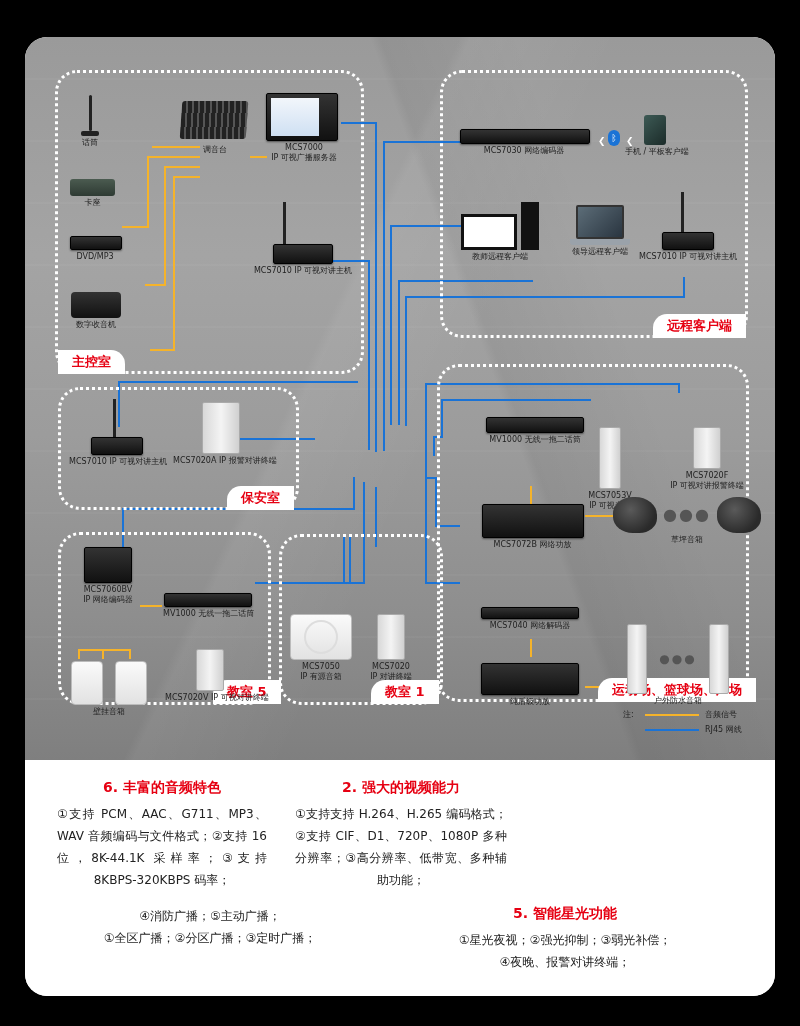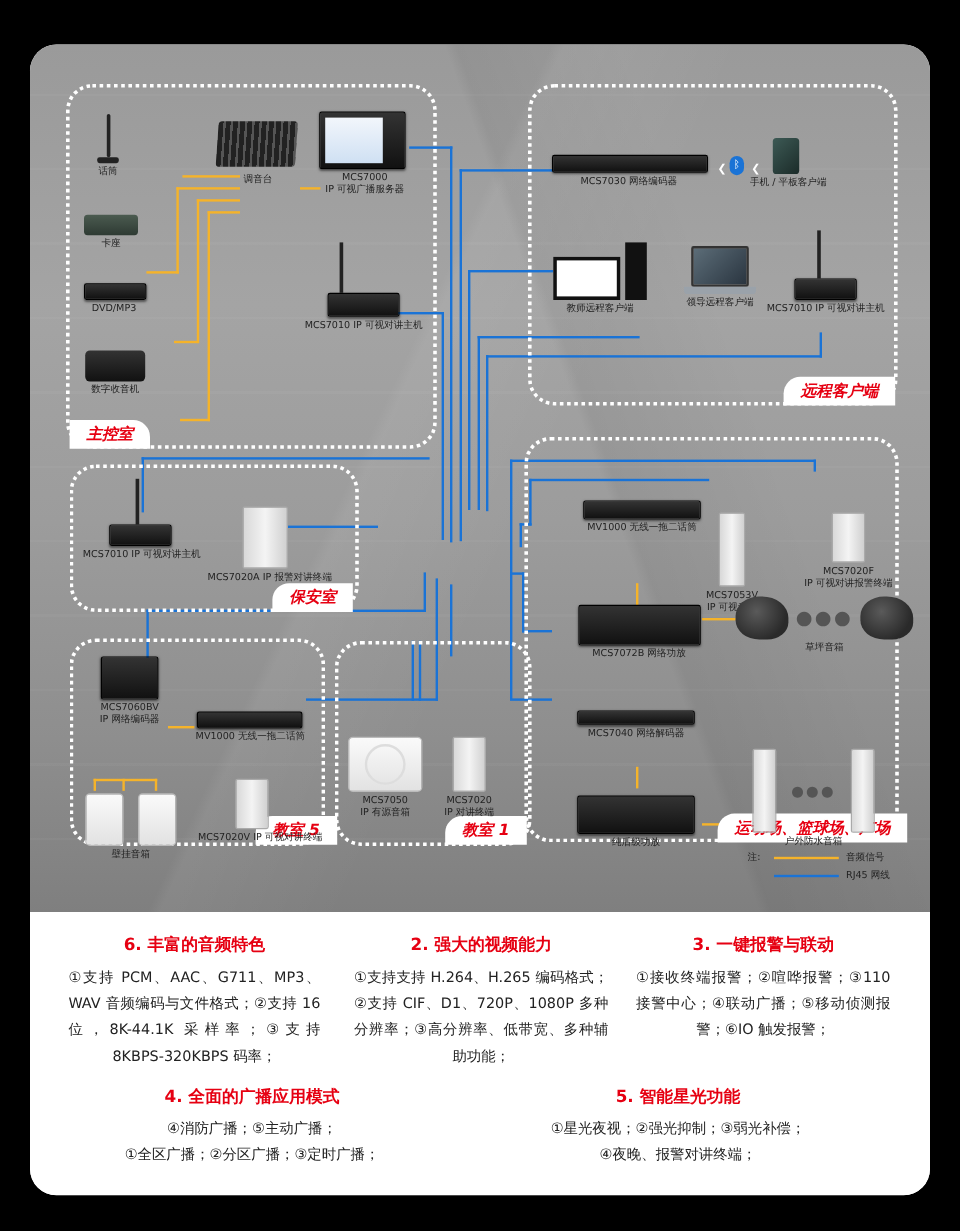--- a/index.html
+++ b/index.html
@@ -7,21 +7,21 @@
   .frame{position:absolute;left:25px;top:37px;width:750px;height:959px;border-radius:22px;overflow:hidden;background:#fff;}
   .diagram{position:absolute;left:0;top:0;width:750px;height:723px;
     background:linear-gradient(180deg,#9a9a9a 0%,#a4a4a4 30%,#9c9c9c 55%,#8e8e8e 80%,#7f7f7f 100%);}
   .diagram::before{content:"";position:absolute;inset:0;
     background:
       linear-gradient(115deg,transparent 40%,rgba(255,255,255,.06) 41%,transparent 55%),
       linear-gradient(70deg,transparent 60%,rgba(0,0,0,.05) 61%,transparent 75%),
       repeating-linear-gradient(0deg,transparent 0 60px,rgba(255,255,255,.03) 60px 62px);}
   .zone{position:absolute;border:3px dotted #fff;border-radius:22px;}
   .zone-label{position:absolute;background:#fff;color:#e60012;font-weight:bold;font-size:13px;
-    padding:3px 14px;border-radius:14px 0 0 0;font-style:italic;}
+    padding:3px 14px;border-radius:14px 0 0 0;}
   .zone-label.left{border-radius:0 14px 0 0;}
   .dev{position:absolute;text-align:center;font-size:8px;color:#222;line-height:10px;white-space:nowrap;}
   .dev .lbl{display:block;margin-top:2px;}
   .rack{background:linear-gradient(#333,#111);border:1px solid #000;border-radius:2px;box-shadow:0 1px 2px rgba(0,0,0,.5);}
   .silver{background:linear-gradient(90deg,#d8d8d8,#f4f4f4,#d0d0d0);border:1px solid #aaa;border-radius:2px;}
   .white{background:linear-gradient(#fafafa,#e2e2e2);border:1px solid #bbb;border-radius:4px;}
   .rock{background:radial-gradient(circle at 40% 35%,#5a5a5a,#2a2a2a 70%);border-radius:45% 50% 40% 45%;}
   .wire{position:absolute;background:#1a73d6;}
   .aw{position:absolute;background:#f5b32a;}
   .tcp{position:absolute;left:285px;top:355px;width:110px;height:95px;border-radius:50%;
@@ -181,21 +181,21 @@
       <div style="margin:0 0 0 42px;width:3px;height:40px;background:#222"></div>
       <div class="rack" style="margin:0 auto;width:50px;height:16px"></div>
       <span class="lbl">MCS7010 IP 可视对讲主机</span>
     </div>
 
     <div class="dev" style="left:44px;top:362px;width:96px">
       <div style="margin:0 0 0 44px;width:3px;height:38px;background:#222"></div>
       <div class="rack" style="margin:0 auto;width:50px;height:16px"></div>
       <span class="lbl">MCS7010 IP 可视对讲主机</span>
     </div>
-    <div class="dev" style="left:148px;top:385px;width:96px">
+    <div class="dev" style="left:148px;top:365px;width:96px">
       <div class="silver" style="margin:0 auto;width:36px;height:50px"></div>
       <span class="lbl">MCS7020A IP 报警对讲终端</span>
     </div>
 
     <div class="dev" style="left:48px;top:510px;width:70px">
       <div class="rack" style="margin:0 auto;width:46px;height:34px"></div>
       <span class="lbl">MCS7060BV</span>
       <span class="lbl" style="margin-top:0">IP 网络编码器</span>
     </div>
     <div class="dev" style="left:138px;top:556px;width:90px">
@@ -246,21 +246,21 @@
       <span class="lbl">MCS7072B 网络功放</span>
     </div>
     <div class="dev" style="left:588px;top:460px;width:148px">
       <div style="display:flex;align-items:center;gap:6px;justify-content:center">
         <div class="rock" style="width:48px;height:36px"></div>
         <span style="color:#555;font-size:16px;letter-spacing:2px">●●●</span>
         <div class="rock" style="width:48px;height:36px"></div>
       </div>
       <span class="lbl">草坪音箱</span>
     </div>
-    <div class="dev" style="left:455px;top:555px;width:100px">
+    <div class="dev" style="left:455px;top:570px;width:100px">
       <div class="rack" style="margin:0 auto;width:96px;height:10px"></div>
       <span class="lbl">MCS7040 网络解码器</span>
     </div>
     <div class="dev" style="left:455px;top:626px;width:100px">
       <div class="rack" style="margin:0 auto;width:96px;height:30px"></div>
       <span class="lbl">纯后级功放</span>
     </div>
     <div class="dev" style="left:598px;top:587px;width:110px">
       <div style="display:flex;align-items:center;gap:12px;justify-content:center">
         <div class="silver" style="width:18px;height:68px"></div>
@@ -281,26 +281,21 @@
 
   <div class="features">
     <div class="feat" style="left:32px;top:19px;width:210px">
       <h3>6. 丰富的音频特色</h3>
       <p class="justify">①支持 PCM、AAC、G711、MP3、WAV 音频编码与文件格式；②支持 16 位，8K-44.1K 采样率；③支持 8KBPS-320KBPS 码率；</p>
     </div>
     <div class="feat" style="left:270px;top:19px;width:212px">
       <h3>2. 强大的视频能力</h3>
       <p class="justify">①支持支持 H.264、H.265 编码格式；②支持 CIF、D1、720P、1080P 多种分辨率；③高分辨率、低带宽、多种辅助功能；</p>
     </div>
-    <div class="feat" style="left:505px;top:19px;width:212px">
-      <h3>3. 一键报警与联动</h3>
-      <p class="justify">①接收终端报警；②喧哗报警；③110 接警中心；④联动广播；⑤移动侦测报警；⑥IO 触发报警；</p>
-    </div>
     <div class="feat" style="left:60px;top:145px;width:250px">
-      <h3>4. 全面的广播应用模式</h3>
       <p>④消防广播；⑤主动广播；</p>
       <p>①全区广播；②分区广播；③定时广播；</p>
     </div>
     <div class="feat" style="left:415px;top:145px;width:250px">
       <h3>5. 智能星光功能</h3>
       <p>①星光夜视；②强光抑制；③弱光补偿；</p>
       <p>④夜晚、报警对讲终端；</p>
     </div>
   </div>
 </div>

